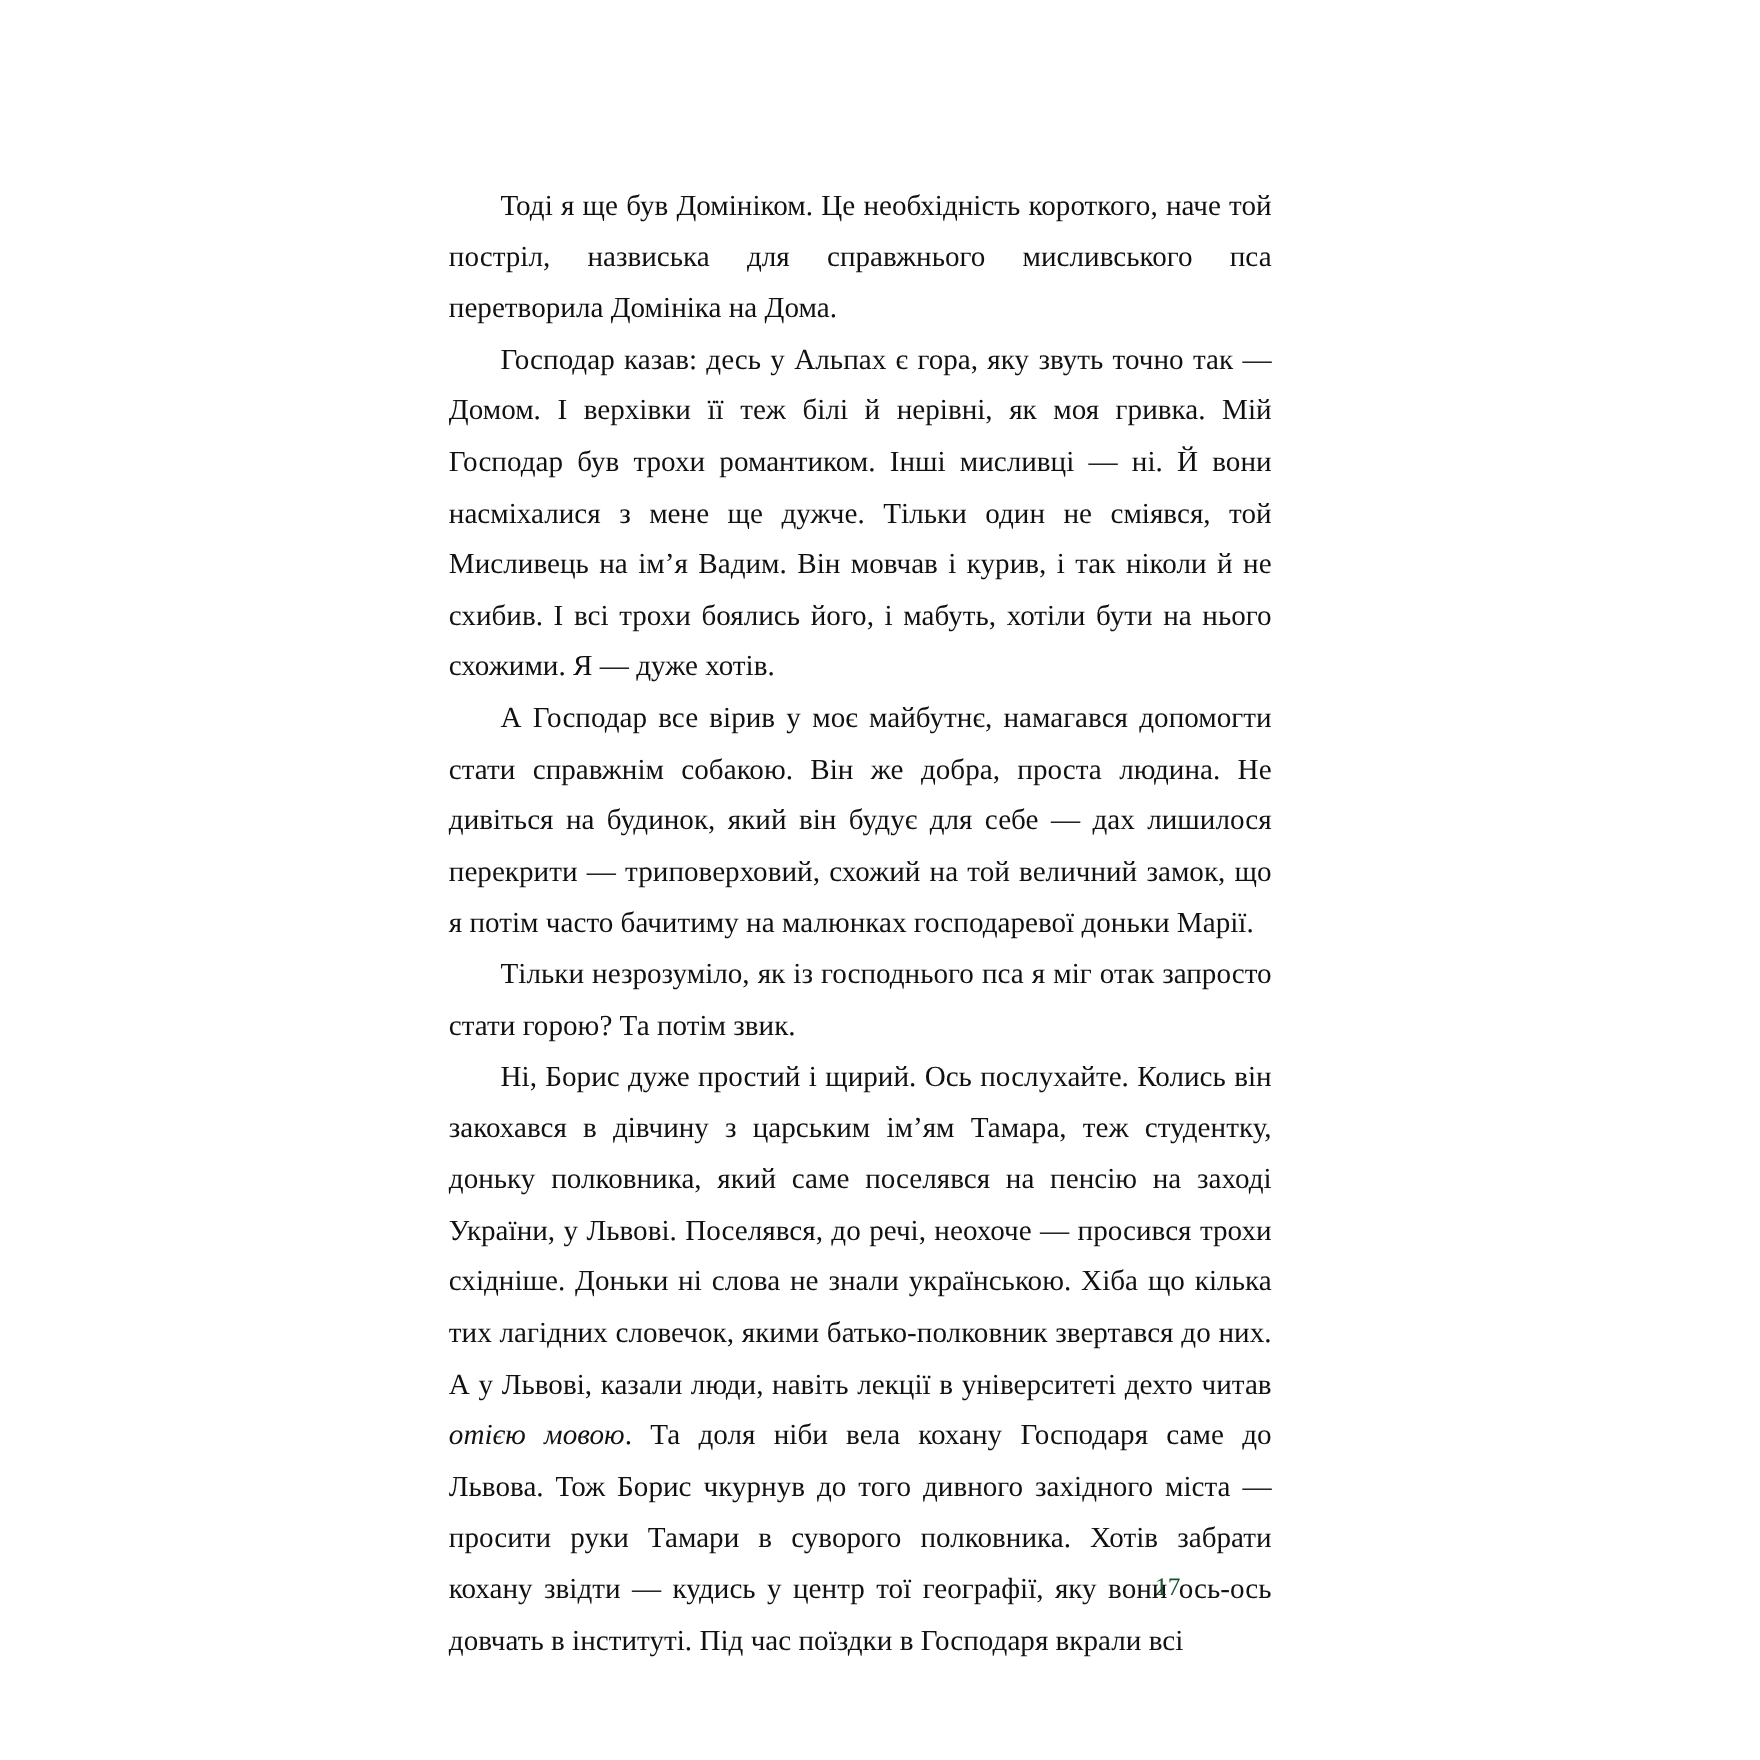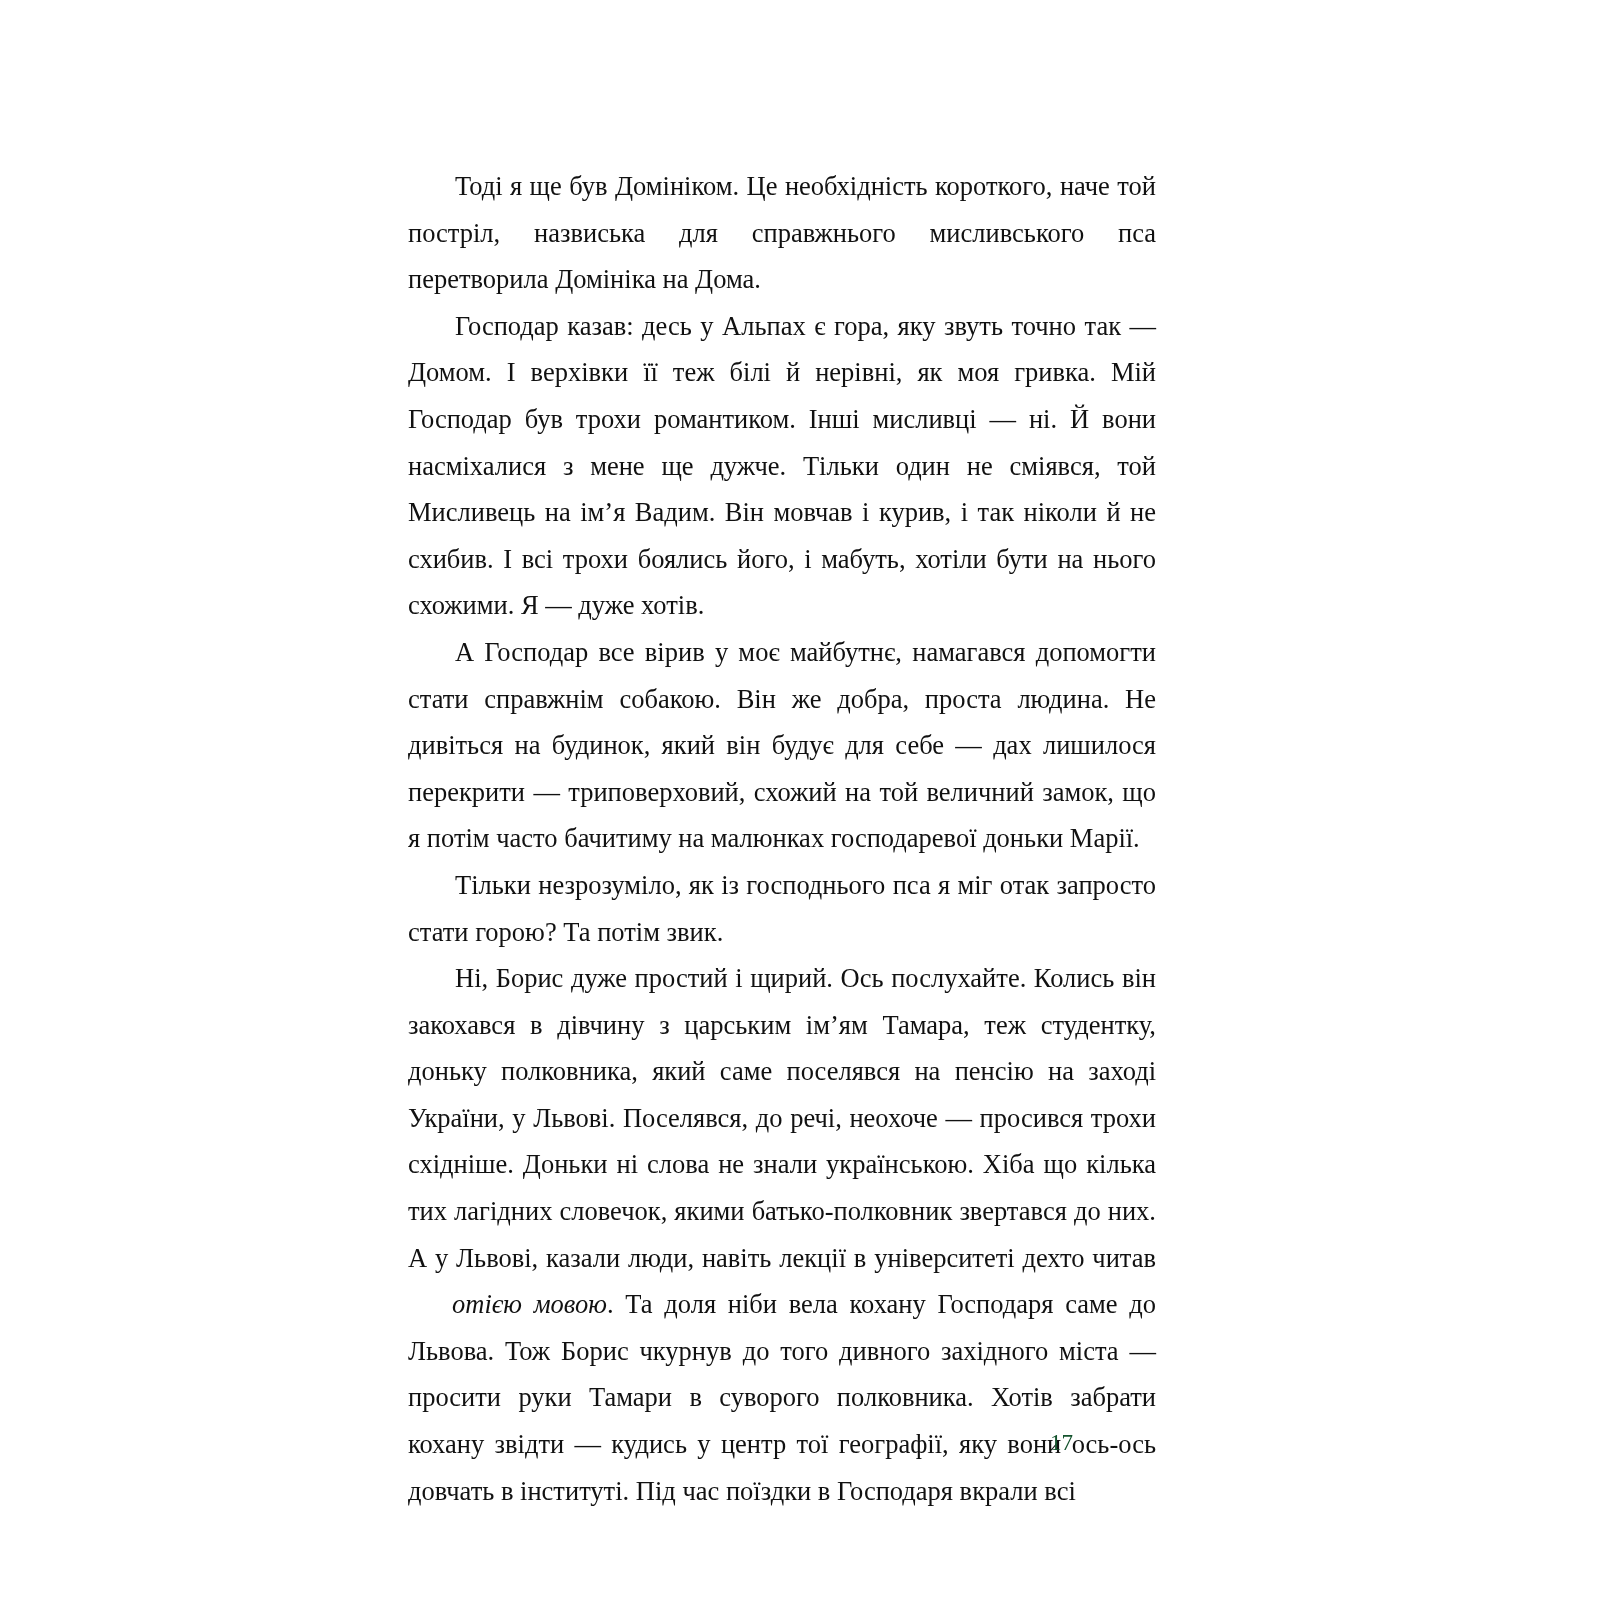--- a/index.html
+++ b/index.html
@@ -30,21 +30,20 @@
   .para {
     margin: 0;
     text-align: justify;
     text-justify: inter-word;
     font-size: 26.5px;
     line-height: 46.6px;
     text-indent: 47px;
     hyphens: manual;
   }
   .para em {
-    margin-left: 44px;
   }
   .page-number {
     position: absolute;
     left: 1050px;
     top: 1430px;
     width: 100px;
     font-size: 23px;
     color: #14532d;
     text-align: left;
   }

